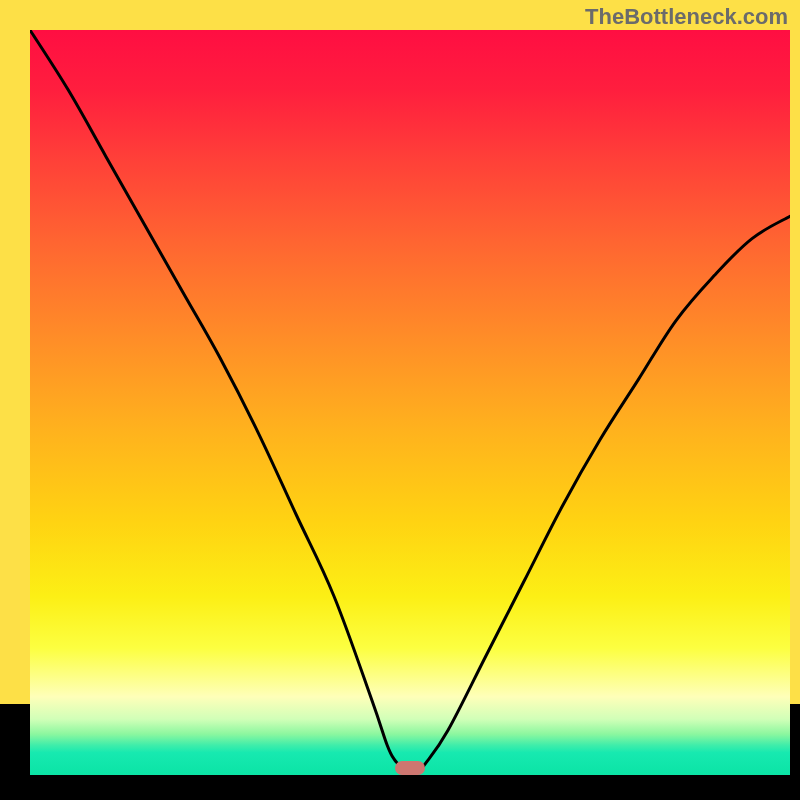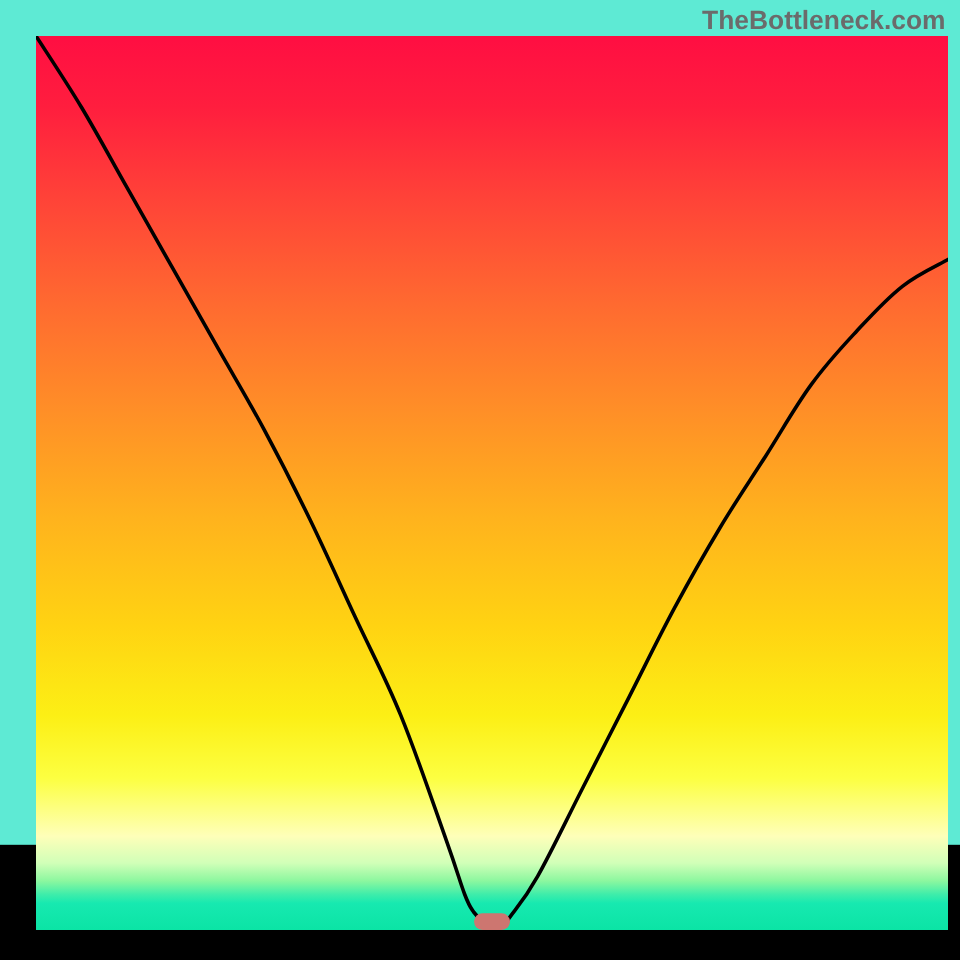--- a/index.html
+++ b/index.html
@@ -7,21 +7,21 @@
     padding: 0;
     width: 800px;
     height: 800px;
     background: #000;
     overflow: hidden;
   }
   .container {
     position: relative;
     width: 800px;
     height: 704px;
-    background: #5eead4;
+    background: #fde047;
   }
   .watermark {
     position: absolute;
     top: 4px;
     right: 12px;
     font-family: Arial, Helvetica, sans-serif;
     font-size: 22px;
     font-weight: 600;
     color: #6b6b6b;
     z-index: 10;

